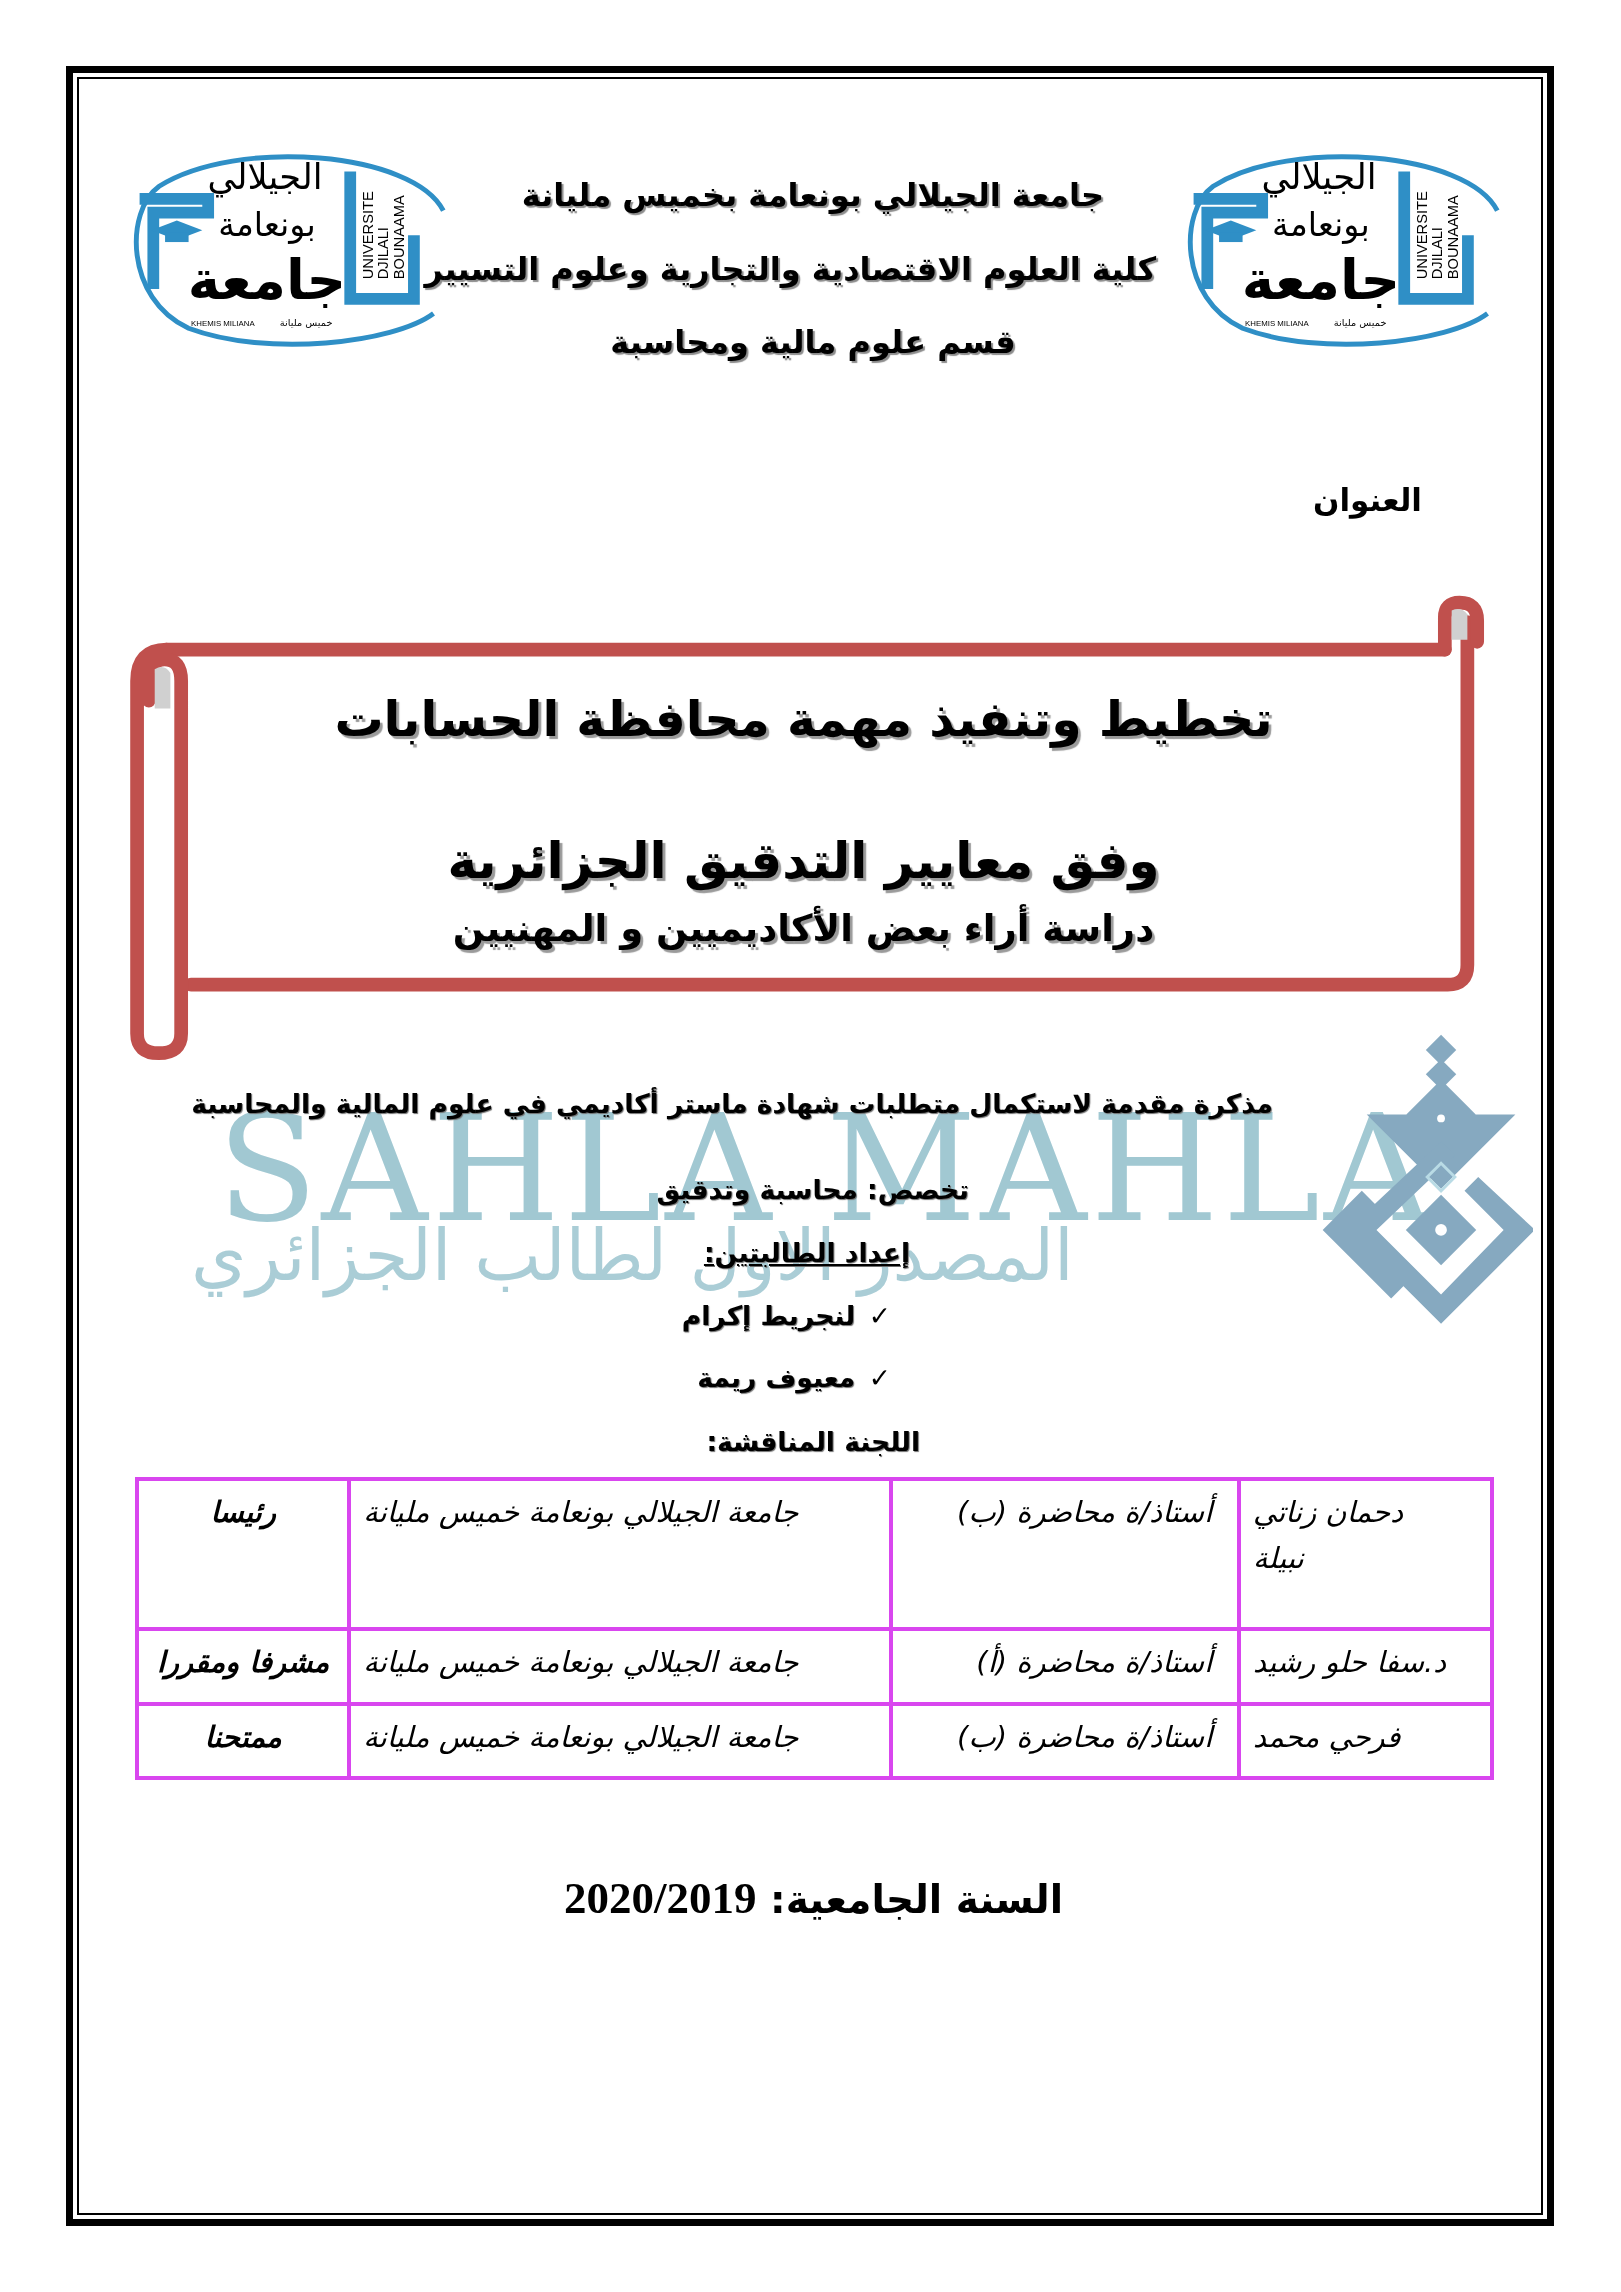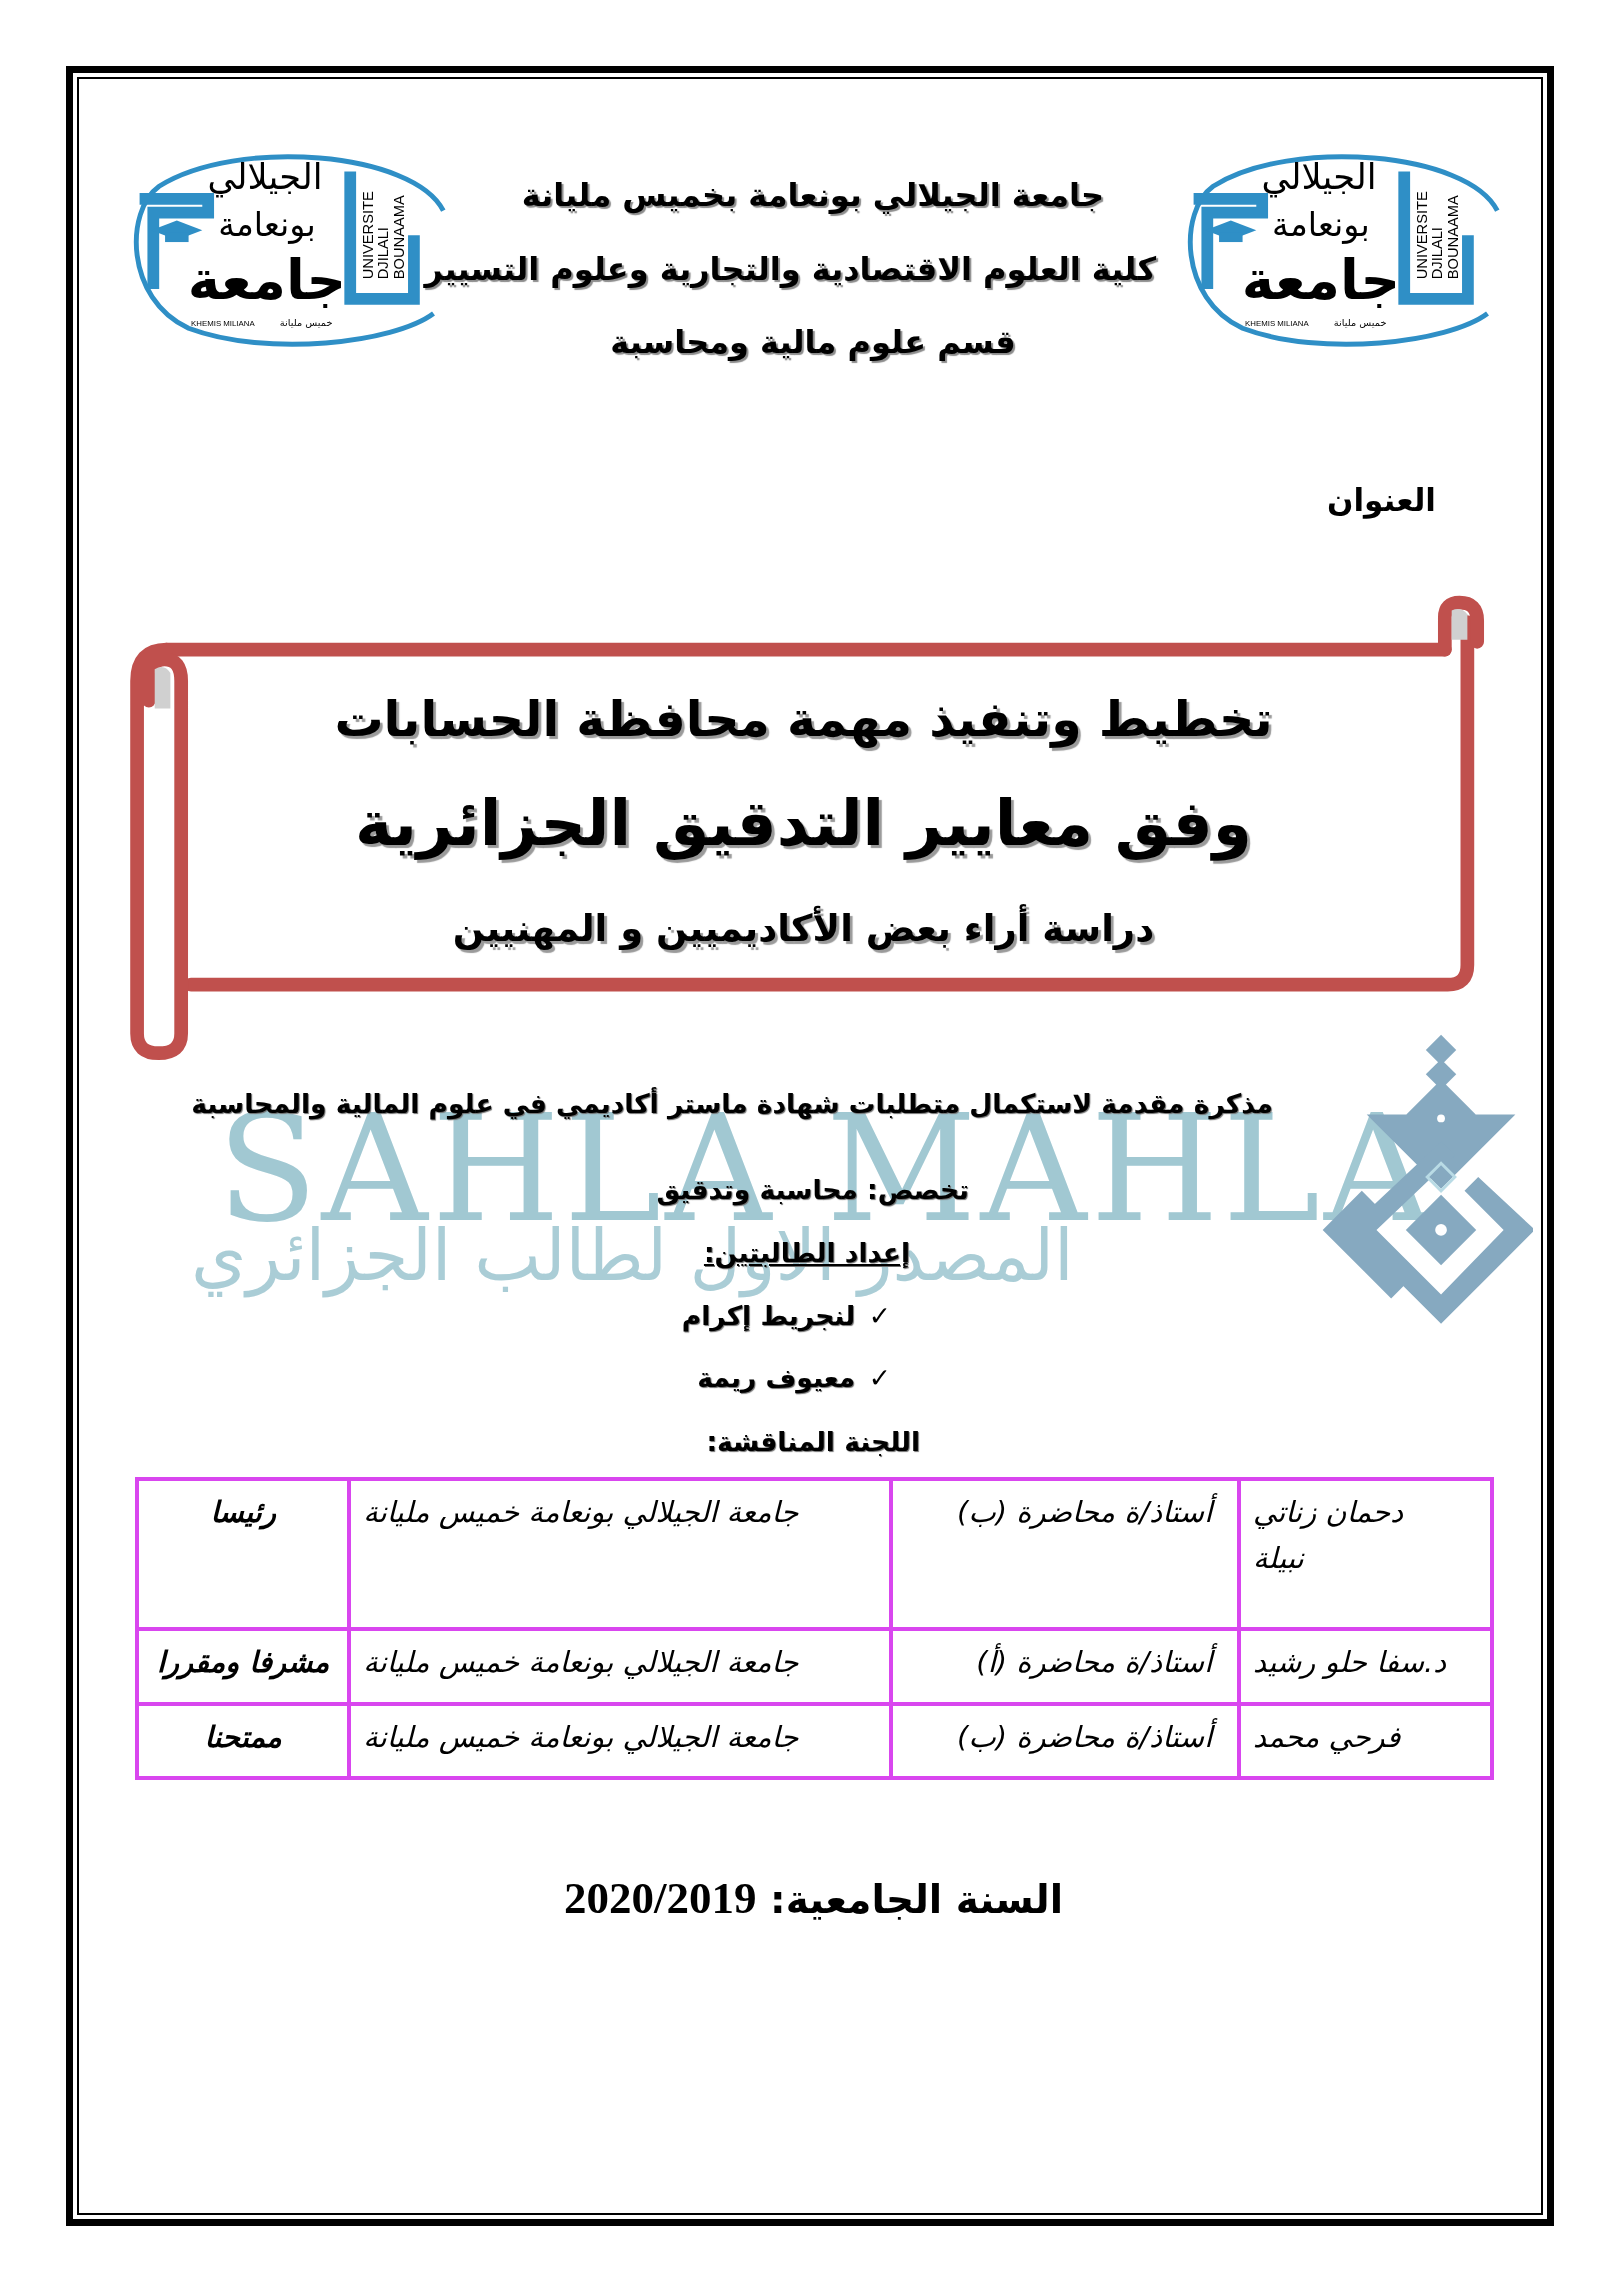--- a/index.html
+++ b/index.html
@@ -6,27 +6,27 @@
   body { width:1621px; height:2293px; position:relative; overflow:hidden;
          font-family:"DejaVu Sans", "Liberation Sans", sans-serif; color:#000; }
   .page-frame-outer { position:absolute; left:66px; top:66px; width:1474px; height:2146px;
          border:7.8px solid #000; }
   .page-frame-inner { position:absolute; left:77px; top:77px; width:1464px; height:2136px;
          border:2px solid #000; box-sizing:border-box; width:1466px; height:2138px; }
   .logo { position:absolute; width:338px; height:206px; }
   .header-line { position:absolute; left:470px; width:686px; text-align:center; direction:rtl;
          font-weight:bold; font-size:32px; white-space:nowrap;
          text-shadow:2px 2px 1px #8c8c8c; }
-  .label-title { position:absolute; left:1313px; top:482px; width:137px; text-align:center; direction:rtl;
+  .label-title { position:absolute; left:1313px; top:482px; width:137px; text-align:left; direction:rtl;
          font-weight:bold; font-size:31px; }
   .scroll-svg { position:absolute; left:127px; top:583px; }
   .title-line { position:absolute; left:196px; width:1215px; text-align:center; direction:rtl;
          font-weight:bold; white-space:nowrap; text-shadow:2.9px 2.9px 1px #9a9a9a; }
   .t1 { top:691px; font-size:49px; }
-  .t2 { top:787px; font-size:63px; }
+  .t2 { top:832px; font-size:50px; }
   .t3 { top:907px; font-size:37px; }
   .watermark-text { position:absolute; left:181px; top:1096px; font-family:"DejaVu Serif", serif;
          font-size:147px; letter-spacing:3.9px; color:#a1c8d2; white-space:nowrap; line-height:1;margin-left:36px; }
   .watermark-arabic { position:absolute; left:191px; top:1220px; font-size:71px; color:#a6cbd4;
          direction:rtl; white-space:nowrap; font-weight:normal; opacity:0.95; line-height:1; }
   .wm-icon { position:absolute; left:1308px; top:1034px; }
   .body-line { position:absolute; direction:rtl; font-weight:bold; white-space:nowrap;
          font-size:26.5px; text-shadow:1px 1px 1px #6f6f6f; }
   .underlined { text-decoration:underline; }
   .check { font-weight:normal; margin-left:13.7px; text-shadow:none; }

